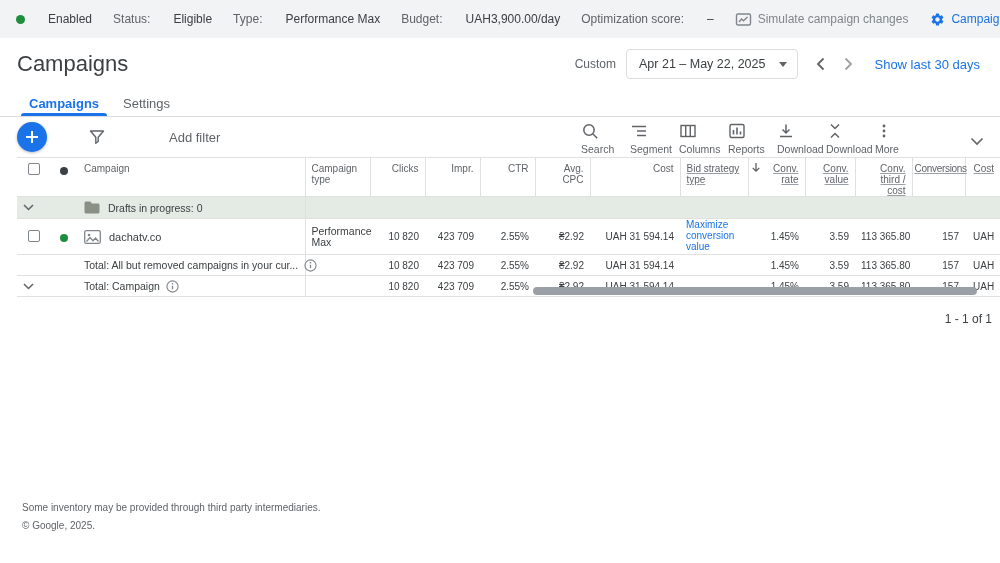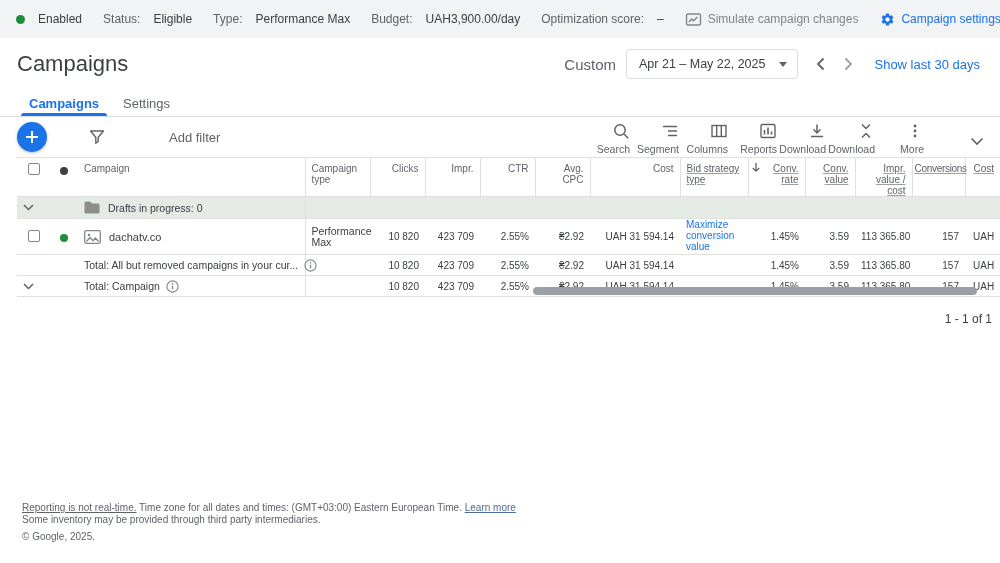--- a/index.html
+++ b/index.html
@@ -2,53 +2,53 @@
 <html><head>
 <meta charset="utf-8">
 <style>
   * { margin:0; padding:0; box-sizing:border-box; }
   html,body { background:#fff; }
   body { font-family:"Liberation Sans", sans-serif; color:#3c4043; }
   .app { position:relative; width:1000px; height:563px; background:#fff; overflow:hidden; }
 
   
   .topbar { height:38px; background:#f1f3f4; display:flex; align-items:center; padding:0 16px; font-size:12px; }
-  .tb-group { display:flex; align-items:center; gap:13px; margin-right:21px; white-space:nowrap; }
+  .tb-group { display:flex; align-items:center; gap:23px; margin-right:21px; white-space:nowrap; }
   .tb-label { color:#5f6368; }
   .tb-value { color:#3c4043; }
   .dot { display:inline-block; border-radius:50%; }
   .dot.green { width:9px; height:9px; background:#1e8e3e; }
   .tb-button { display:flex; align-items:center; gap:6px; cursor:pointer; white-space:nowrap; }
   .tb-button.disabled { color:#80868b; margin-right:22px; }
   .tb-button.blue { color:#1a73e8; }
 
   
   .page-header { display:flex; align-items:center; height:52px; padding:0 20px 0 17px; }
   .page-title { font-size:22px; font-weight:400; color:#3c4043; }
   .header-controls { margin-left:auto; display:flex; align-items:center; }
-  .custom-label { font-size:15px; color:#5f6368; margin-right:10px; }
+  .custom-label { font-size:12px; color:#5f6368; margin-right:10px; }
   .date-picker { height:30px; border:1px solid #dadce0; border-radius:4px; background:#fff; display:flex; align-items:center; padding:0 10px 0 12px; font-size:12.5px; color:#3c4043; cursor:pointer; }
   .date-picker .caret { width:0; height:0; border-left:4px solid transparent; border-right:4px solid transparent; border-top:5px solid #5f6368; margin-left:14px; }
   .nav-btn { width:28px; height:28px; display:flex; align-items:center; justify-content:center; cursor:pointer; }
   .nav-btn.prev { margin-left:8px; }
   .show-last { font-size:13px; color:#1a73e8; margin-left:12px; cursor:pointer; white-space:nowrap; }
 
   
   .tabs { display:flex; padding-left:17px; border-bottom:1px solid #dadce0; height:27px; }
   .tab { position:relative; display:flex; align-items:center; padding:0 12px; font-size:13px; color:#5f6368; cursor:pointer; }
   .tab.active { color:#1a73e8; font-weight:700; }
   .tab.active::after { content:""; position:absolute; left:4px; right:4px; bottom:0; height:3px; background:#1a73e8; border-radius:3px 3px 0 0; }
 
   
   .toolbar { display:flex; align-items:center; height:40px; padding:0 16px 0 17px;gap:28px; }
   .fab { width:30px; height:30px; border-radius:50%; background:#1a73e8; display:flex; align-items:center; justify-content:center; box-shadow:0 1px 3px rgba(60,64,67,.35); cursor:pointer; flex:none; }
   .funnel { margin-left:14px; display:flex; align-items:center; }
   .add-filter { margin-left:36px; font-size:13px; color:#5f6368; cursor:pointer; }
   .toolbar-actions { margin-left:auto; display:flex; align-items:flex-start; padding-top:3px; }
-  .action { width:49px; display:flex; flex-direction:column; align-items:flex-end; gap:3px; cursor:pointer; }
+  .action { width:49px; display:flex; flex-direction:column; align-items:flex-start; gap:3px; cursor:pointer; }
   .action .label { font-size:10.5px; color:#5f6368; white-space:nowrap; }
   .toolbar-collapse { margin-left:18px; padding-top:8px; cursor:pointer; }
 
   
   .table-wrap { position:relative; margin-left:17px; width:983px; height:140px; overflow:hidden; border-top:1px solid #e0e0e0; }
   table { border-collapse:collapse; table-layout:fixed; width:1008px; }
   th, td { padding:0 6px; vertical-align:middle; overflow:visible; white-space:nowrap; }
   thead tr { height:28px; }
   th { font-size:10px; font-weight:400; color:#5f6368; vertical-align:top; padding-top:5px; line-height:11px; white-space:normal; }
   .th-num { text-align:right; }
@@ -269,21 +269,21 @@
           <th class="th-left th-div th-help">Bid strategy type</th>
           <th class="th-num th-div th-sort">
             <span class="sort-arrow">
                 <svg width="10" height="11" viewBox="0 0 10 11">
                   <path d="M5 1v8M1.8 6L5 9.2 8.2 6" fill="none" stroke="#5f6368" stroke-width="1.3"></path>
                 </svg>
               </span>
             <span class="th-help">Conv. rate</span>
           </th>
           <th class="th-num th-div th-help">Conv. value</th>
-          <th class="th-num th-div th-help">Impr. value / cost</th>
+          <th class="th-num th-div th-help">Conv. third / cost</th>
           <th class="th-num th-div th-help th-tight">Conversions</th>
           <th class="th-div th-help cost-last">Cost</th>
         </tr>
       </thead>
       <tbody>
         <tr class="drafts-row">
           <td class="expand-cell" colspan="2">
             <span><svg width="11" height="7" viewBox="0 0 11 7">
                   <path d="M1 1l4.5 4.5L10 1" fill="none" stroke="#5f6368" stroke-width="1.5"></path>
                 </svg></span>
@@ -386,22 +386,17 @@
           <td class="num cost-last">UAH</td>
         </tr>
       </tbody>
     </table>
     <div class="hscrollbar"></div>
   </div>
 
   <div class="pagination">1 - 1 of 1</div>
 
   <div class="footer">
-    <div>
-      <span class="link">Reporting is not real-time.</span>
-      <span>Time zone for all dates and times: (GMT+03:00) Eastern European Time.</span>
-      <span class="link blue">Learn more</span>
-    </div>
     <div>Some inventory may be provided through third party intermediaries.</div>
     <span class="copyright">© Google, 2025.</span>
   </div>
 
 </div>
 
 </body></html>

